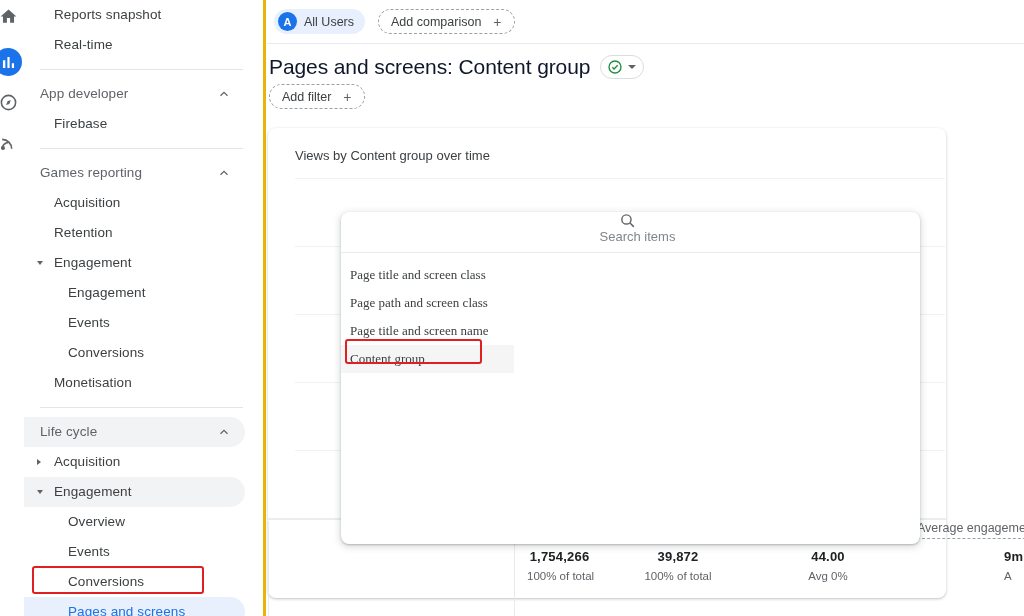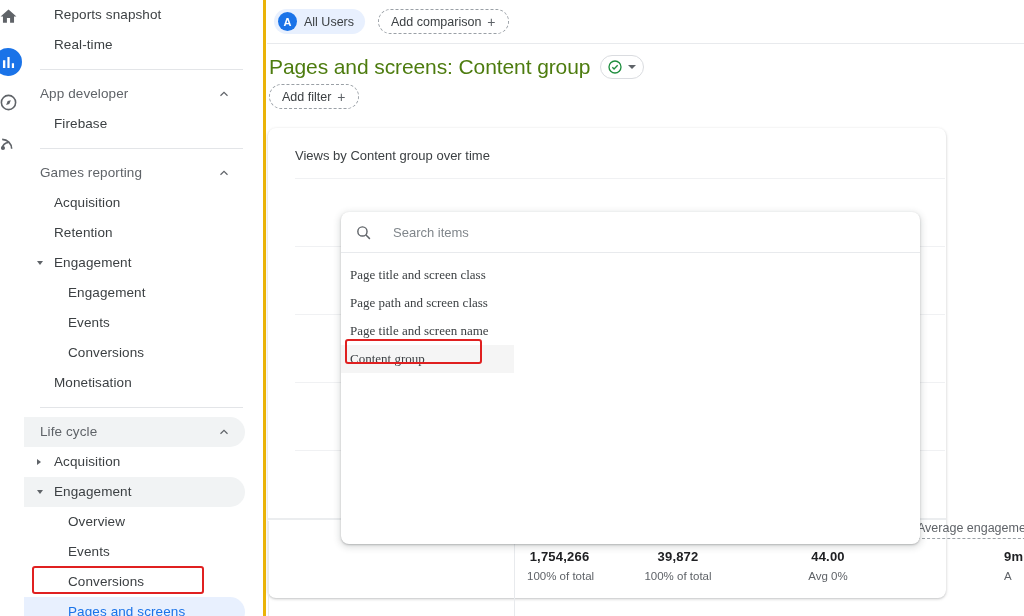--- a/index.html
+++ b/index.html
@@ -111,36 +111,36 @@
     font-size: 12.5px; color: #3c4043;
     cursor: pointer;
   }
   .avatar-a {
     width: 19px; height: 19px; border-radius: 50%;
     background: #1a73e8; color: #fff;
     font-size: 11px; font-weight: bold;
     display: flex; align-items: center; justify-content: center;
   }
   .chip-dashed {
-    display: inline-flex; align-items: center; gap: 6px;
+    display: inline-flex; align-items: center; gap: 12px;
     height: 25px; padding: 0 12px;
     border: 1px dashed #9aa0a6; border-radius: 13px;
     font-size: 12.5px; color: #3c4043;
     margin-left: 13px;
     background: #fff;
     cursor: pointer;
   }
   .plus-ico { font-size: 14px; color: #5f6368; line-height: 1; }
 
   .title-row {
     position: absolute; left: 0; top: 50px; height: 34px;
     display: flex; align-items: center; padding-left: 2px;
   }
   .page-title {
-    font-size: 21px; color: #4d7c0f; font-weight: normal;
+    font-size: 21px; color: #0f172a; font-weight: normal;
     letter-spacing: -0.1px; white-space: nowrap;
   }
   .title-pill {
     display: inline-flex; align-items: center; gap: 5px;
     margin-left: 10px; height: 24px; padding: 0 7px 0 6px;
     border: 1px solid #dadce0; border-radius: 12px; background: #fff;
     cursor: pointer;
   }
   .check-circle { width: 16px; height: 16px; color: #1e8e3e; }
   .check-circle svg { width: 16px; height: 16px; display: block; }
@@ -217,20 +217,21 @@
     box-shadow: 0 2px 6px 2px rgba(60,64,67,0.15), 0 1px 2px rgba(60,64,67,0.3);
     z-index: 30;
     overflow: hidden;
   }
   .pop-search {
     position: relative;
     height: 41px;
     border-bottom: 1px solid #e8eaed;
     display: flex; align-items: center;
     padding-left: 14px;
+    flex-direction: column;
   }
   .pop-search .sicon { width: 17px; height: 17px; color: #5f6368; margin-right: 21px; }
   .pop-search .sicon svg { width: 17px; height: 17px; display: block; }
   .pop-search .ph { font-size: 13px; color: #80868b; }
   .pop-list { padding-top: 8px; font-family: Liberation Serif, serif; }
   .pop-item {
     height: 28px;
     display: flex; align-items: center;
     padding-left: 9px;
     font-size: 13px; color: #3c4043;

